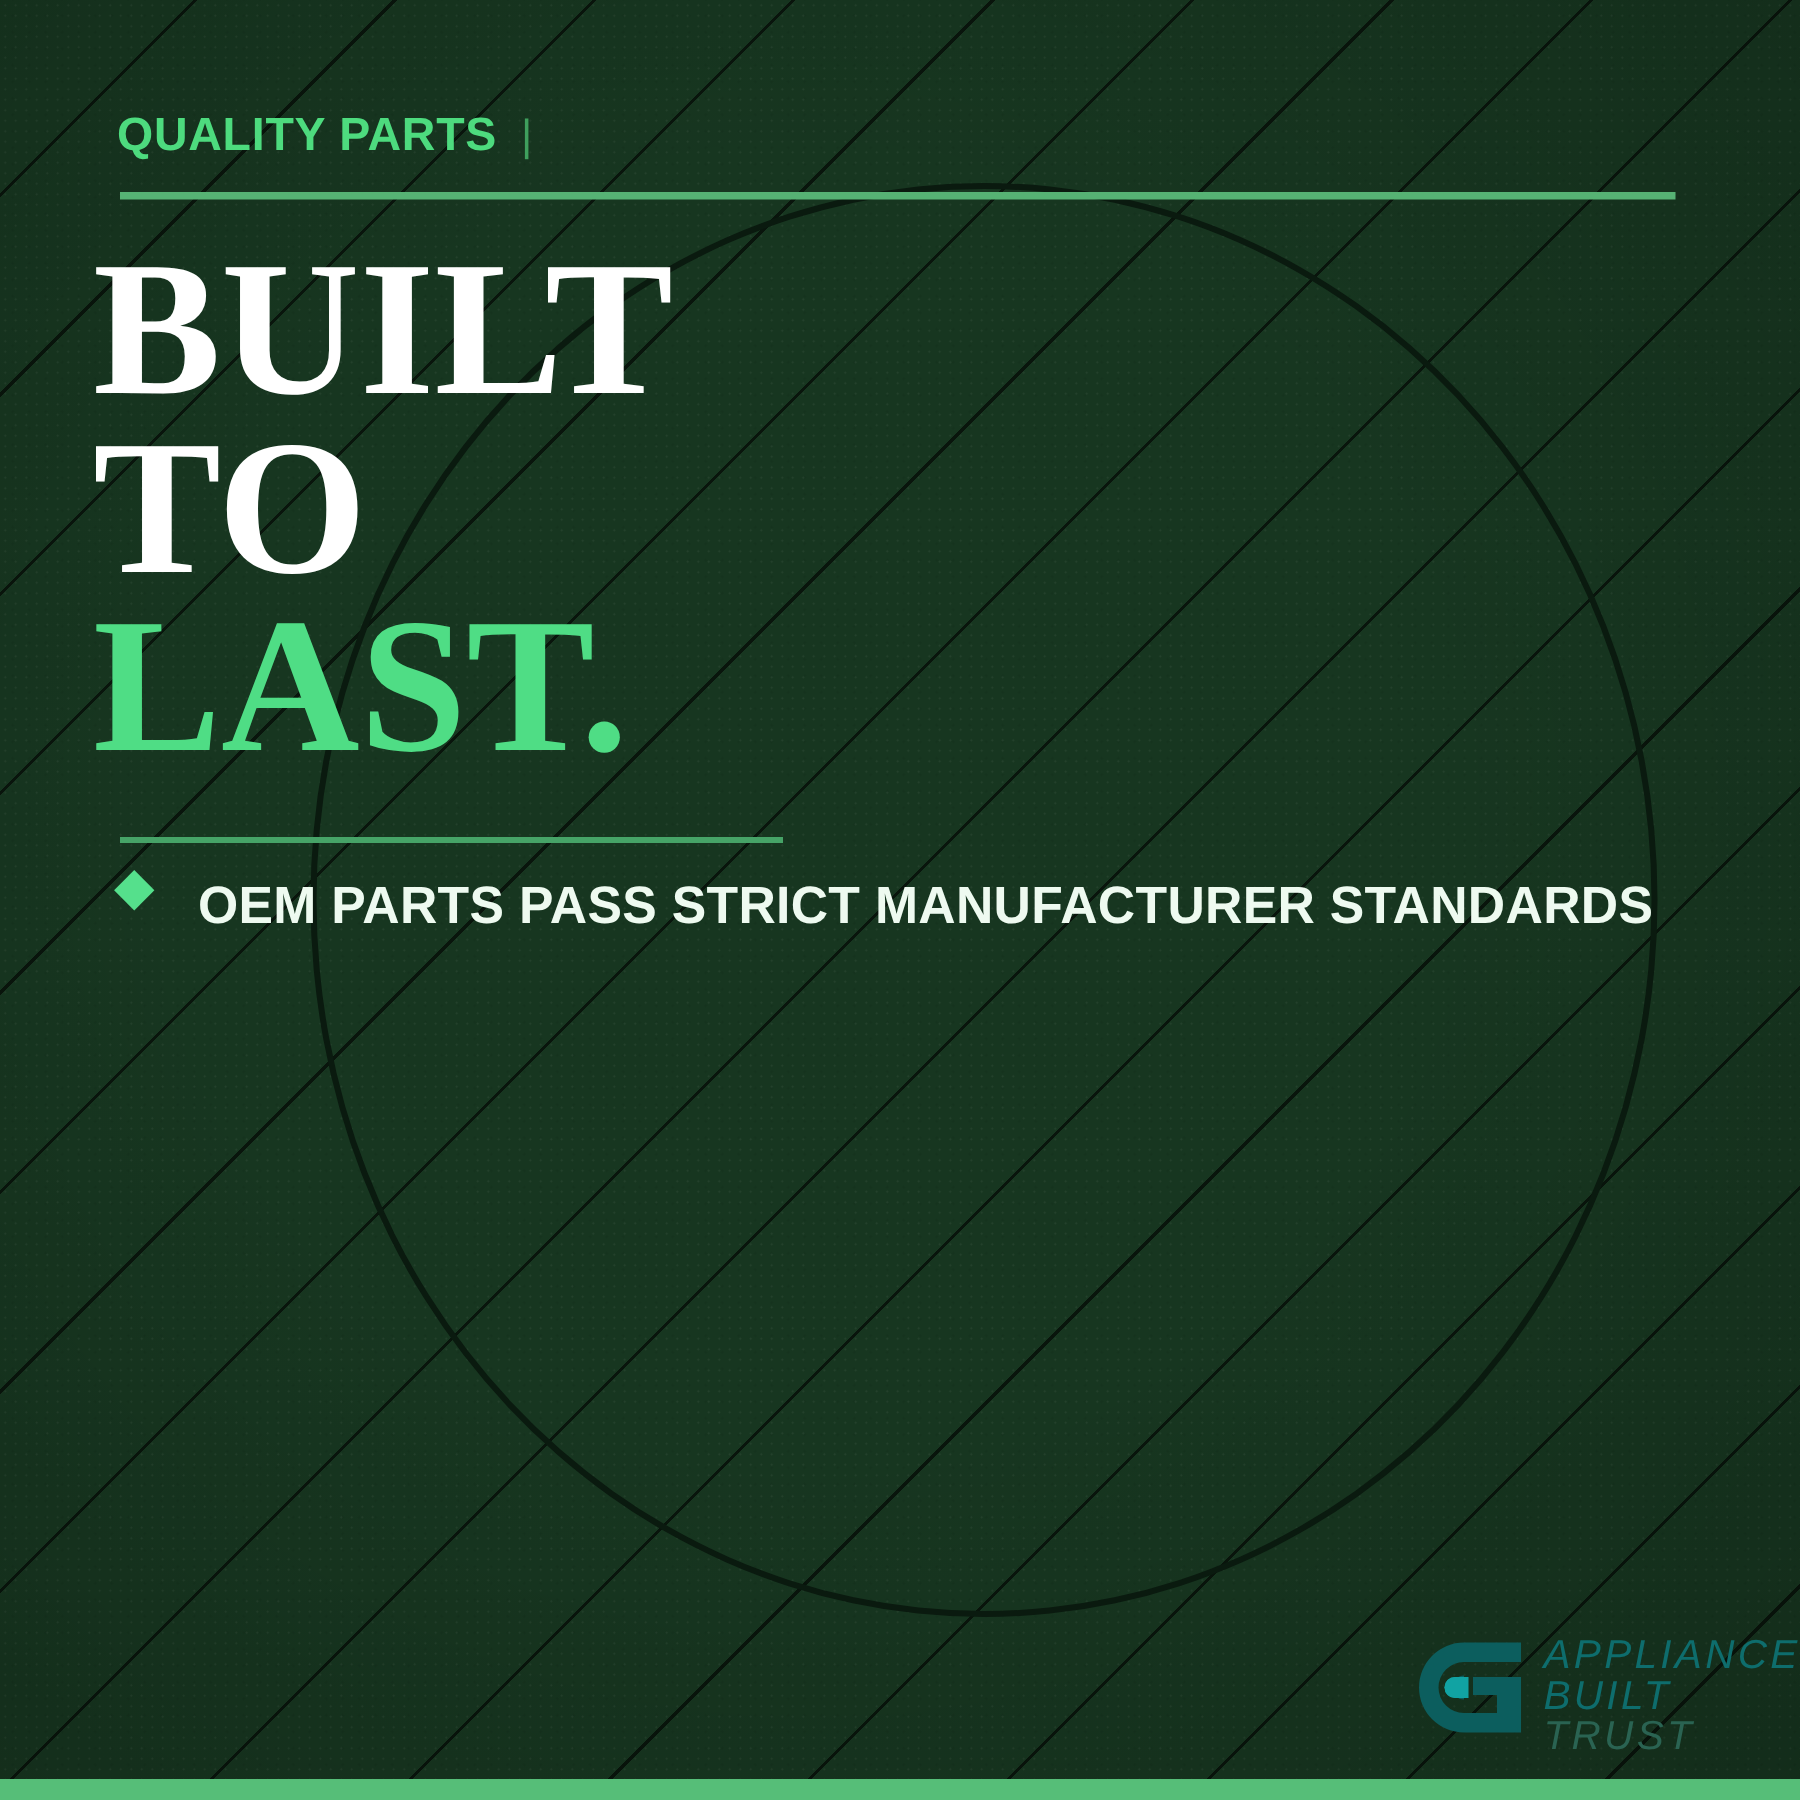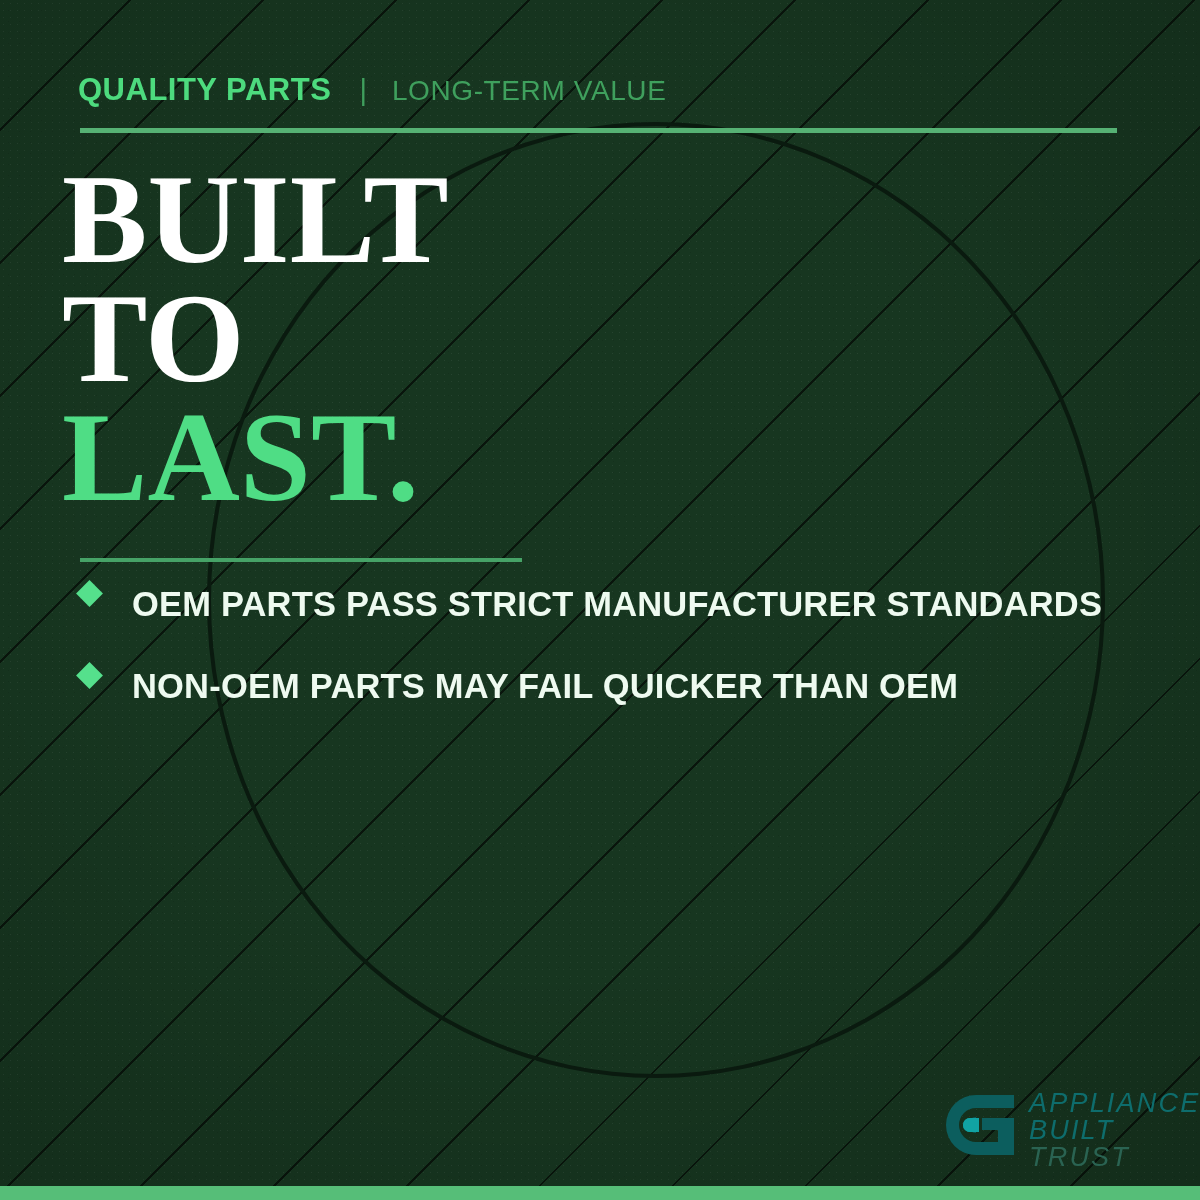--- a/index.html
+++ b/index.html
@@ -78,21 +78,21 @@
     z-index: 10;
   }
 
   
   .eyebrow {
     position: absolute;
     left: 78px;
     top: 72px;
     display: flex;
     align-items: baseline;
-    gap: 16px;
+    gap: 4px;
     white-space: nowrap;
   }
   .eyebrow-strong {
     font-size: 31px;
     font-weight: 700;
     letter-spacing: 0.5px;
     color: #4ddb7e;
     font-family: "Liberation Sans", sans-serif;
   }
   .eyebrow-sep {
@@ -225,41 +225,36 @@
   <div class="bg-stripes"></div>
   <div class="bg-noise"></div>
   <div class="bg-vignette"></div>
   <div class="bg-circle"></div>
 
   <div class="content">
 
     <div class="eyebrow">
       <span class="eyebrow-strong">QUALITY PARTS</span>
       <span class="eyebrow-sep">|</span>
-      <span class="eyebrow-light">LONG-TERM VALUE</span>
     </div>
 
     <div class="header-rule"></div>
 
     <div class="headline">
       <span class="headline-line hl-white">BUILT</span>
       <span class="headline-line hl-white">TO</span>
       <span class="headline-line hl-green">LAST.</span>
     </div>
 
     <div class="divider"></div>
 
     <div class="bullets">
       <div class="bullet-row">
         <span class="bullet-diamond"></span>
         <span class="bullet-text">OEM PARTS PASS STRICT MANUFACTURER STANDARDS</span>
-      </div>
-      <div class="bullet-row">
-        <span class="bullet-diamond"></span>
-        <span class="bullet-text">NON-OEM PARTS MAY FAIL QUICKER THAN OEM</span>
       </div>
     </div>
 
     <div class="logo">
       <svg class="logo-mark" viewBox="0 0 72 74">
         <path d="M68 7 L68 20 L30 20 A17 17 0 0 0 30 54 L52 54 L52 42 L36 42 L36 30 L68 30 L68 67 L30 67 A30 30 0 0 1 30 7 Z" fill="#0c5e5e"></path>
         <path d="M30 29 A8 8 0 0 0 30 45 L30 37 Z" fill="#0c5e5e"></path>
         <path d="M24 30 A7 7 0 0 0 24 44 L24 30 Z" fill="#11a3a3"></path>
         <circle cx="24" cy="37" r="7" fill="#11a3a3"></circle>
         <rect x="24" y="30" width="9" height="14" fill="#11a3a3"></rect>

